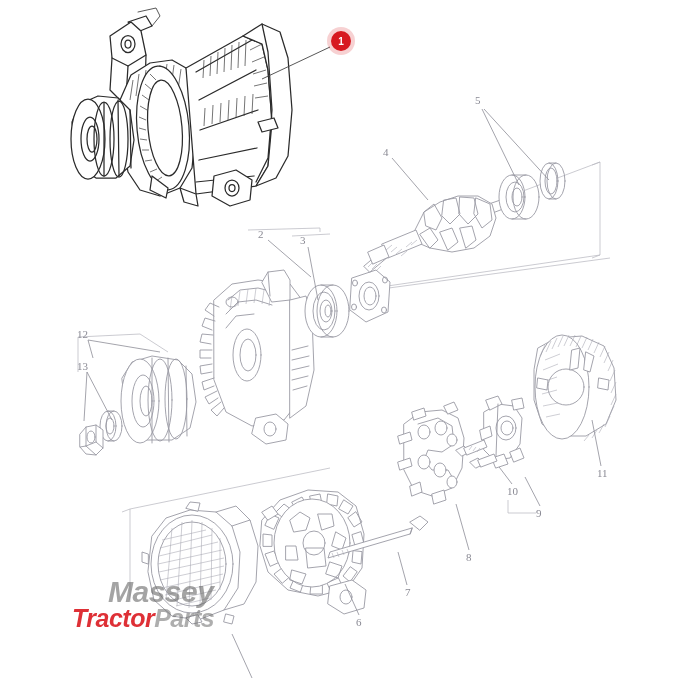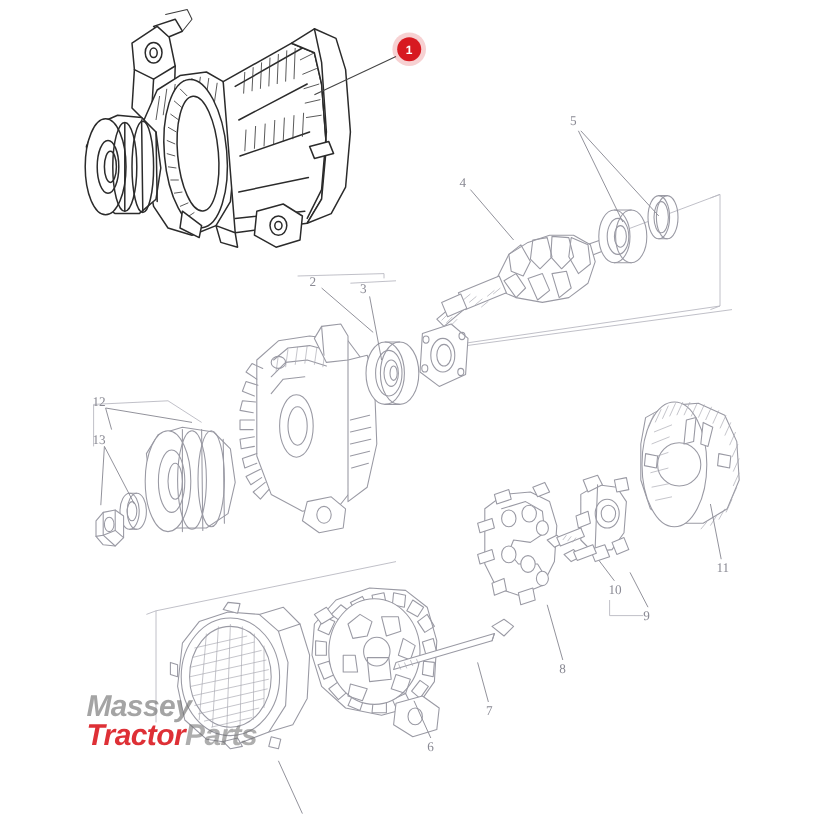--- a/index.html
+++ b/index.html
@@ -92,26 +92,27 @@
     position: absolute;
     left: 72px;
     top: 578px;
     width: 230px;
     user-select: none;
     pointer-events: none;
     line-height: 0.95;
   }
   .wm-line1 {
     font-family: "Liberation Sans", sans-serif;
-    font-size: 25px;
+    font-size: 30px;
     font-weight: bold;
     font-style: italic;
     color: #6d6d6d;
     opacity: 0.62;
     letter-spacing: -0.5px;
+    margin-left: 36px;
   }
   .wm-line2 {
     font-family: "Liberation Sans", sans-serif;
     font-size: 25px;
     font-weight: bold;
     font-style: italic;
     letter-spacing: -0.5px;
   }
   .wm-red  { color: #dc1f26; opacity: 0.92; }
   .wm-gray { color: #6d6d6d; opacity: 0.55; }

